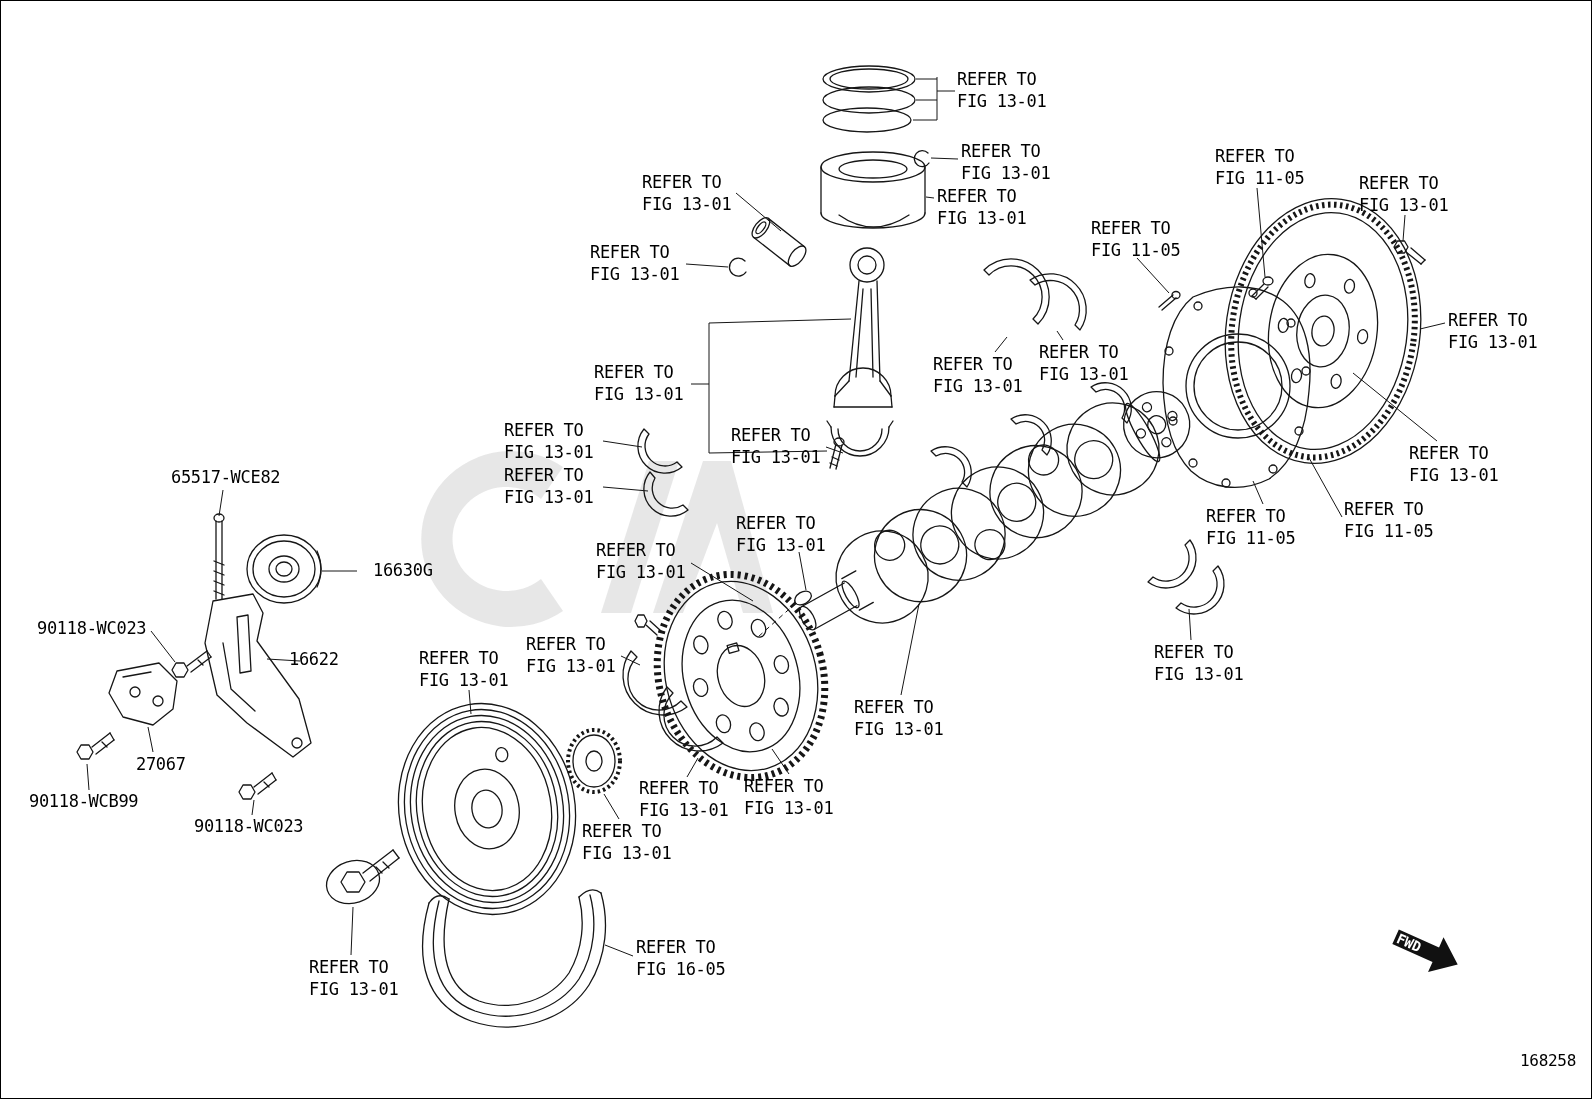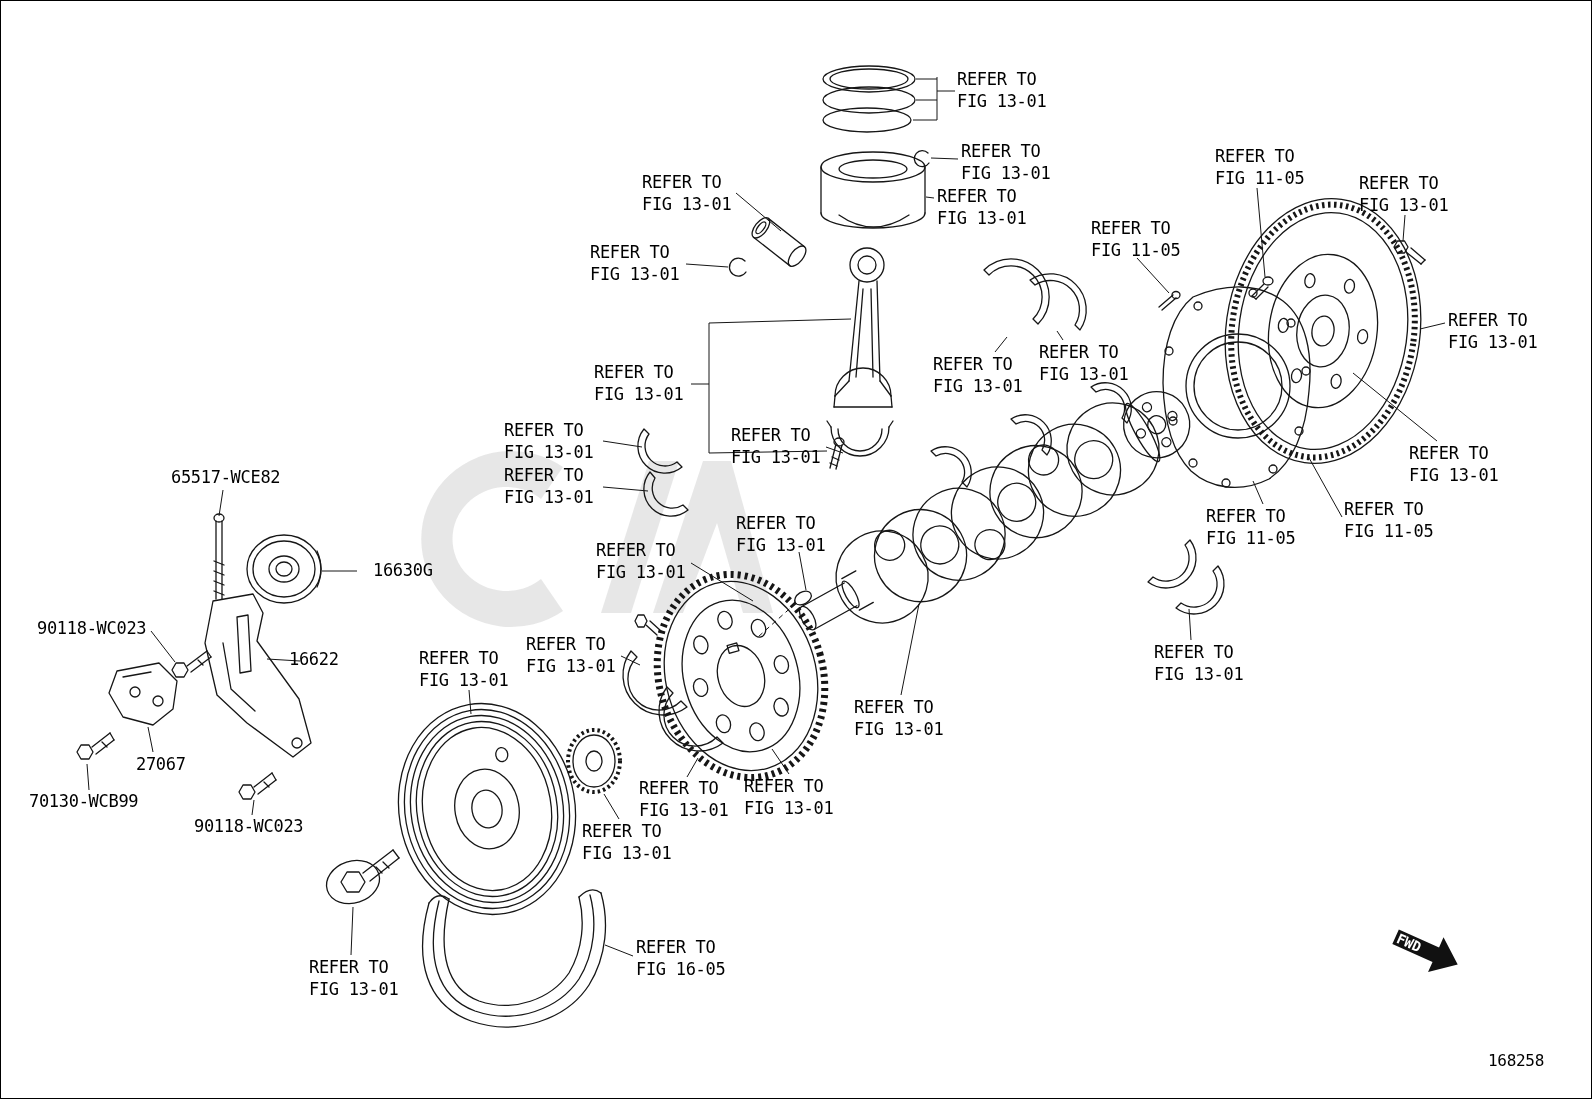--- a/index.html
+++ b/index.html
@@ -411,18 +411,18 @@
 <div class="lbl" style="left:308px;top:956px">REFER TO
 FIG 13-01</div>
 <div class="lbl" style="left:635px;top:936px">REFER TO
 FIG 16-05</div>
 
 <div class="lbl" style="left:170px;top:466px">65517-WCE82</div>
 <div class="lbl" style="left:372px;top:559px">16630G</div>
 <div class="lbl" style="left:36px;top:617px">90118-WC023</div>
 <div class="lbl" style="left:288px;top:648px">16622</div>
 <div class="lbl" style="left:135px;top:753px">27067</div>
-<div class="lbl" style="left:28px;top:790px">70130-WCB99</div>
+<div class="lbl" style="left:28px;top:790px">90118-WCB99</div>
 <div class="lbl" style="left:193px;top:815px">90118-WC023</div>
 
-<div class="lbl num" style="left:1455px;top:1050px;width:120px;text-align:center">168258</div>
+<div class="lbl num" style="left:1455px;top:1050px;width:120px;text-align:right">168258</div>
 
 </div>
 
 </body></html>

